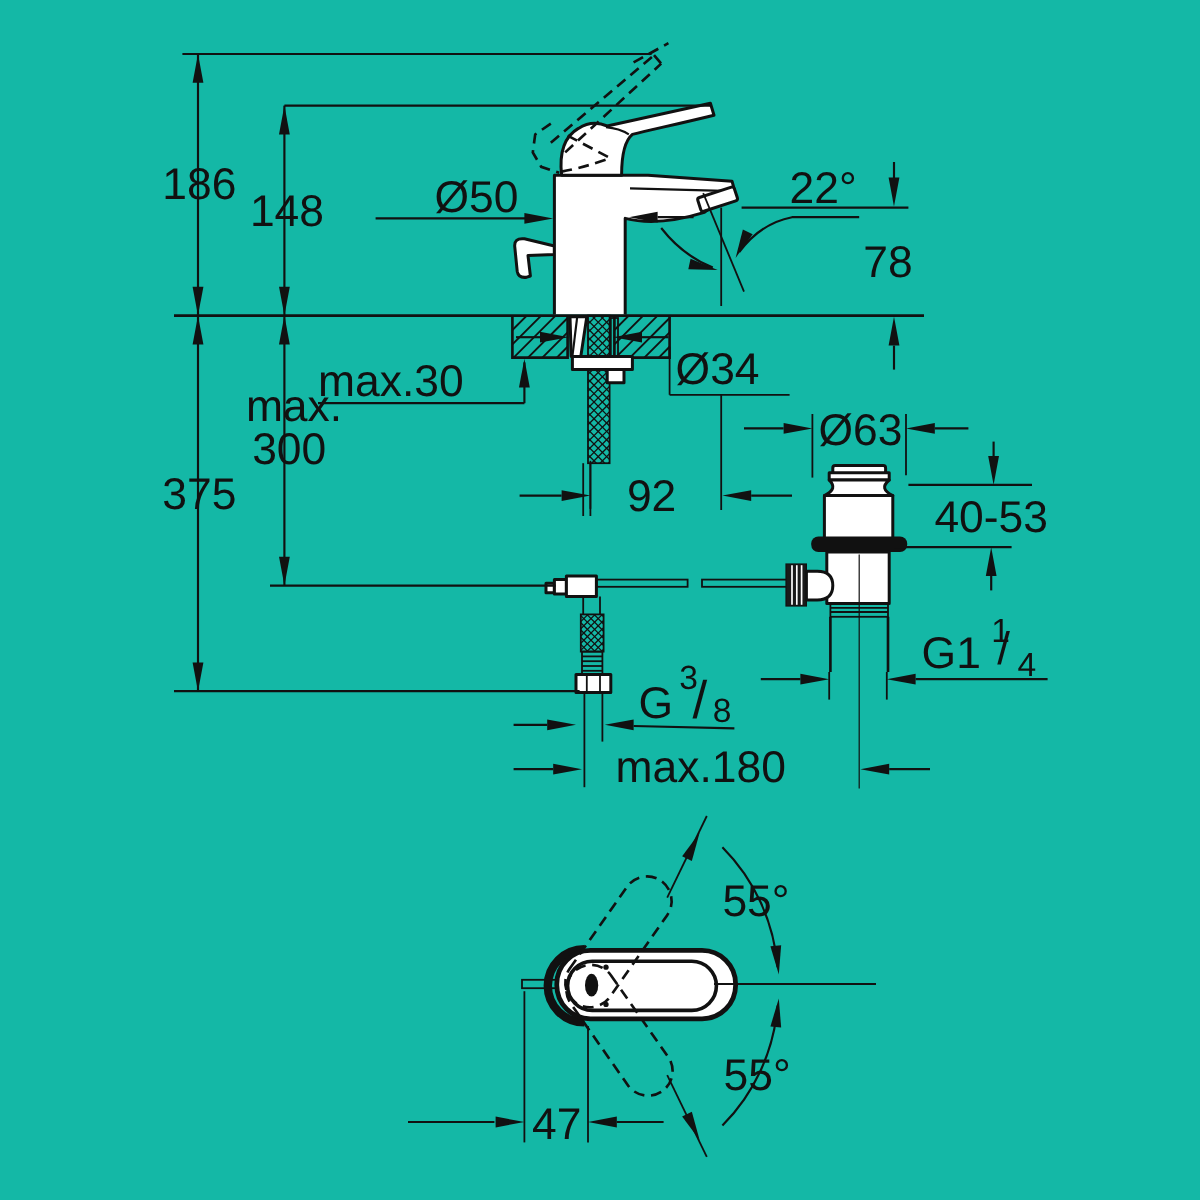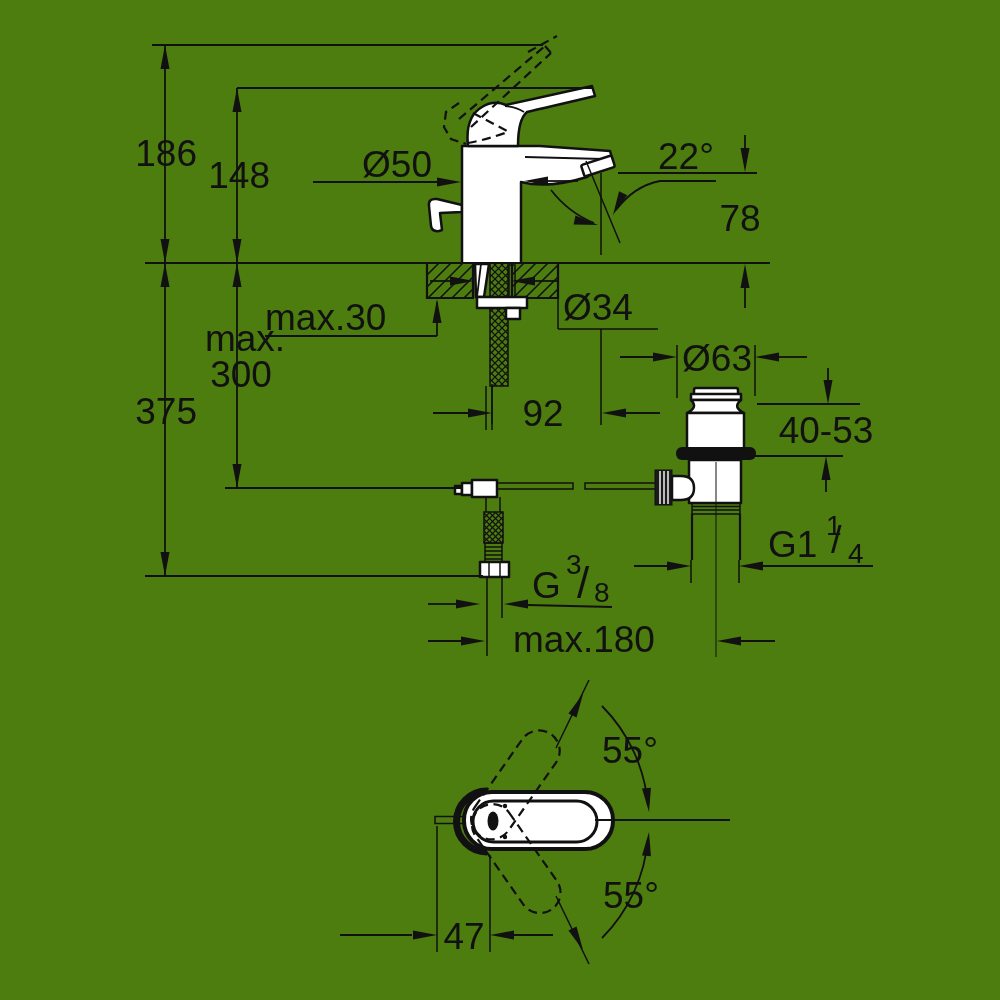--- a/index.html
+++ b/index.html
@@ -1,16 +1,16 @@
 <!DOCTYPE html>
 <html><head>
 <meta charset="utf-8">
 <style>
   html,body{margin:0;padding:0;background:#ffffff;}
-  .stage{width:1000px;height:1000px;position:relative;background:#4d7c0f;}
+  .stage{width:1000px;height:1000px;position:relative;background:#14b8a6;}
   text{font-family:"Liberation Sans","DejaVu Sans",sans-serif;fill:#111;}
   .t{font-size:37px;}
   .ts{font-size:28px;}
   .sl44{font-size:44px;}
   .sl38{font-size:38px;}
   .o{fill:#fff;stroke:#111;stroke-width:2.5;stroke-linejoin:round;}
   .ln{stroke:#111;stroke-width:1.8;fill:none;}
   .ln2{stroke:#111;stroke-width:2.2;fill:none;}
   .ext{stroke:#111;stroke-width:1.5;fill:none;}
   .arr{fill:#111;stroke:none;}

